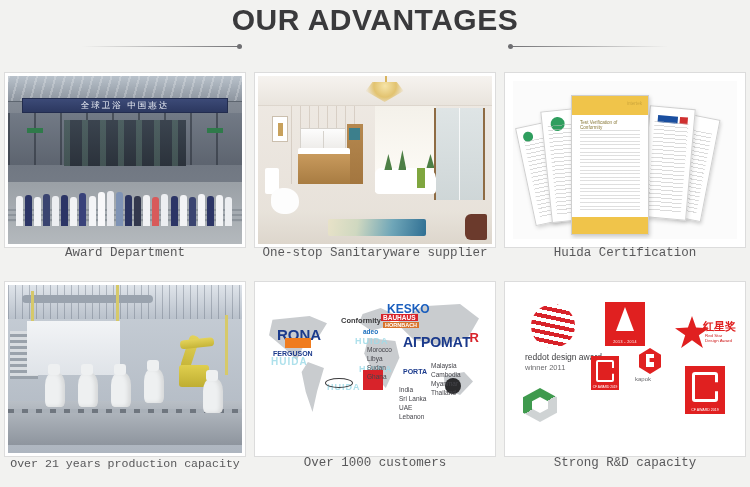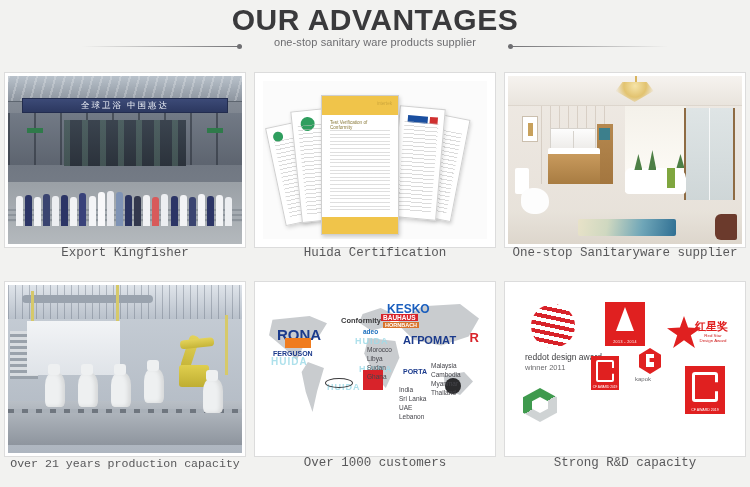--- a/index.html
+++ b/index.html
@@ -71,21 +71,21 @@
   .bldg { position:absolute; inset:0; background:linear-gradient(#8f96a0, #6f7680 45%, #7d8490); }
   .glassroof { position:absolute; top:0; left:0; width:100%; height:26px;
     background:linear-gradient(#b9c2cb,#8c949e);
     border-bottom:1px solid #5d656f; }
   .glassroof:after{ content:""; position:absolute; inset:0;
     background:repeating-linear-gradient(105deg, rgba(255,255,255,.22) 0 2px, rgba(0,0,0,0) 2px 9px); }
   .banner { position:absolute; top:22px; left:14px; width:88%; height:15px;
     background:linear-gradient(#3c4a77,#2c3860); border:1px solid #222c4e;
     display:flex; align-items:center; justify-content:center; }
   .banner span { color:#eef1f8; font-size:8.5px; letter-spacing:2px;
-    font-family:Liberation Serif, serif; }
+    font-family:Liberation Sans, sans-serif; }
   .facade { position:absolute; top:37px; left:0; width:100%; height:52px;
     background:linear-gradient(#727a86,#5d646f); }
   .facade:before{ content:""; position:absolute; inset:0;
     background:repeating-linear-gradient(90deg, rgba(40,46,56,.55) 0 2px, rgba(0,0,0,0) 2px 26px); }
   .doorway { position:absolute; top:44px; left:24%; width:52%; height:46px;
     background:linear-gradient(#3b444f,#2b323b); }
   .doorway:after{ content:""; position:absolute; inset:0;
     background:repeating-linear-gradient(90deg, rgba(120,160,140,.30) 0 6px, rgba(0,0,0,0) 6px 18px); }
   .signgreen { position:absolute; width:16px; height:5px; background:#2f7a4a; top:52px; }
   .ground { position:absolute; bottom:0; left:0; width:100%; height:62px;
@@ -230,21 +230,21 @@
     box-shadow: inset 0 0 0 0 rgba(0,0,0,0); }
   .reddot-txt { position:absolute; left:12px; top:62px; font-size:8.5px; color:#3f3f42;
     font-family:"Liberation Sans",sans-serif; }
   .reddot-sub { position:absolute; left:12px; top:73px; font-size:7.5px; color:#6b6b6e; }
   .adesign { position:absolute; left:92px; top:12px; width:40px; height:44px;
     background:#e02020; }
   .adesign:after{ content:""; position:absolute; top:5px; left:11px; width:18px; height:24px;
     background:#fff; clip-path: polygon(50% 0, 100% 100%, 0 100%); }
   .adesign .cap { position:absolute; bottom:2px; left:0; width:100%; text-align:center;
     font-size:3.6px; color:#fff; letter-spacing:.4px; }
-  .redstar { position:absolute; right:8px; top:26px; width:62px; height:34px;text-align:center; }
+  .redstar { position:absolute; right:0; top:26px; width:62px; height:34px; }
   .redstar .star { position:absolute; left:0; top:0; width:34px; height:32px; background:#e02020;
     clip-path: polygon(50% 0, 62% 36%, 100% 38%, 70% 60%, 82% 100%, 50% 76%, 18% 100%, 30% 60%, 0 38%, 38% 36%); }
   .redstar .cn { position:absolute; left:28px; top:3px; font-size:11px; font-weight:bold;
     color:#e02020; font-family:"DejaVu Sans",sans-serif; }
   .redstar .en { position:absolute; left:30px; top:17px; font-size:4.4px; color:#d02020; }
   .cf1 { position:absolute; left:78px; top:66px; width:28px; height:34px; background:#e02020; }
   .cf1:after{ content:""; position:absolute; inset:4px 5px 8px 5px; border:2px solid #fff;
     border-radius:2px; clip-path: polygon(0 0, 100% 0, 100% 36%, 52% 36%, 52% 62%, 100% 62%, 100% 100%, 0 100%); }
   .cf1 .lbl { position:absolute; bottom:1px; left:0; width:100%; text-align:center; font-size:3.2px; color:#fff; }
   .cf2 { position:absolute; right:12px; top:76px; width:40px; height:48px; background:#e02020; }
@@ -271,21 +271,20 @@
 <div class="header">
   <div class="rule rule-left">
     <div class="bar"></div>
       <div class="dot"></div>
   </div>
   <div class="rule rule-right">
     <div class="bar"></div>
       <div class="dot"></div>
   </div>
   <div class="title">OUR ADVANTAGES</div>
-  <div class="subtitle">one-stop sanitary ware products supplier</div>
 </div>
 
 <div class="grid">
 
   <div class="cell">
     <div class="card">
       <div class="photo">
         <div class="bldg"></div>
         <div class="glassroof"></div>
         <div class="facade"></div>
@@ -318,54 +317,21 @@
           <div class="p" style="left:70%;height:30px;background:#2c3566"><i class="head"></i></div>
           <div class="p" style="left:74%;height:31px;background:#f2f3f5"><i class="head"></i></div>
           <div class="p" style="left:78%;height:29px;background:#3a4470"><i class="head"></i></div>
           <div class="p" style="left:82%;height:32px;background:#f4f5f7"><i class="head"></i></div>
           <div class="p" style="left:86%;height:30px;background:#2c3566"><i class="head"></i></div>
           <div class="p" style="left:90%;height:31px;background:#f2f3f5"><i class="head"></i></div>
           <div class="p" style="left:94%;height:29px;background:#eceef1"><i class="head"></i></div>
         </div>
       </div>
     </div>
-    <div class="caption">Export Kingfisher</div>
-  </div>
-
-  <div class="cell">
-    <div class="card">
-      <div class="inset-pad">
-        <div class="certs">
-          <div class="cert cert-a">
-            <div class="badge-green" style="left:5px;top:5px;width:10px;height:10px"></div>
-            <div class="lines"></div>
-          </div>
-          <div class="cert cert-b">
-            <div class="badge-green"></div>
-            <div class="lines"></div>
-          </div>
-          <div class="cert cert-c">
-            <div class="badge-blue"></div>
-              <div class="badge-red"></div>
-            <div class="lines"></div>
-          </div>
-          <div class="cert cert-d">
-            <div class="lines"></div>
-          </div>
-          <div class="cert cert-main">
-            <div class="topband"></div>
-            <div class="intertek" style="font-size:4.6px;color:#c8a23a;text-align:right;background:transparent">intertek</div>
-            <div class="ttl">Test Verification of Conformity</div>
-            <div class="body"></div>
-            <div class="botband"></div>
-          </div>
-        </div>
-      </div>
-    </div>
-    <div class="caption">Huida Certification</div>
+    <div class="caption">Award Department</div>
   </div>
 
   <div class="cell">
     <div class="card">
       <div class="photo">
         <div class="bath"></div>
         <div class="bath-ceil"></div>
         <div class="chandelier">
           <div class="rod"></div>
             <div class="crystal"></div>
@@ -390,20 +356,53 @@
         </div>
         <div class="rug"></div>
         <div class="chair"></div>
       </div>
     </div>
     <div class="caption">One-stop Sanitaryware supplier</div>
   </div>
 
   <div class="cell">
     <div class="card">
+      <div class="inset-pad">
+        <div class="certs">
+          <div class="cert cert-a">
+            <div class="badge-green" style="left:5px;top:5px;width:10px;height:10px"></div>
+            <div class="lines"></div>
+          </div>
+          <div class="cert cert-b">
+            <div class="badge-green"></div>
+            <div class="lines"></div>
+          </div>
+          <div class="cert cert-c">
+            <div class="badge-blue"></div>
+              <div class="badge-red"></div>
+            <div class="lines"></div>
+          </div>
+          <div class="cert cert-d">
+            <div class="lines"></div>
+          </div>
+          <div class="cert cert-main">
+            <div class="topband"></div>
+            <div class="intertek" style="font-size:4.6px;color:#c8a23a;text-align:right;background:transparent">intertek</div>
+            <div class="ttl">Test Verification of Conformity</div>
+            <div class="body"></div>
+            <div class="botband"></div>
+          </div>
+        </div>
+      </div>
+    </div>
+    <div class="caption">Huida Certification</div>
+  </div>
+
+  <div class="cell">
+    <div class="card">
       <div class="photo">
         <div class="fac"></div>
         <div class="fac-roof"></div>
         <div class="duct"></div>
         <div class="beam-y" style="left:10%;top:6px;width:3px;height:34px"></div>
         <div class="beam-y" style="left:46%;top:0;width:3px;height:40px"></div>
         <div class="beam-y" style="right:6%;top:30px;width:3px;height:60px"></div>
         <div class="racks"></div>
         <div class="wall-white"></div>
         <div class="robot">
@@ -440,21 +439,21 @@
           <div class="wm" style="left:64px;top:92px;font-size:9px">HUIDA</div>
 
           <div class="brand" style="left:14px;top:36px;font-size:15px;color:#1b3a8c">RONA</div>
           <div style="position:absolute;left:22px;top:48px;width:26px;height:10px;background:#f07c1e"></div>
           <div class="brand" style="left:10px;top:60px;font-size:7px;color:#1b3a8c">FERGUSON</div>
           <div class="brand" style="left:78px;top:26px;font-size:7.5px;color:#3a3a3c">Conformity</div>
           <div class="brand" style="left:124px;top:12px;font-size:12px;color:#1b5fbe">KESKO</div>
           <div class="brand" style="left:118px;top:24px;font-size:6.5px;color:#ffffff;background:#d8232a;padding:0 2px">BAUHAUS</div>
           <div class="brand" style="left:120px;top:32px;font-size:5.5px;color:#ffffff;background:#d8732a;padding:0 2px">HORNBACH</div>
           <div class="brand" style="left:100px;top:38px;font-size:6.5px;color:#1b6fbe">adeo</div>
-          <div class="brand" style="left:140px;top:44px;font-size:11px;color:#1b3a8c">АГРОМАТ</div>
+          <div class="brand" style="left:140px;top:44px;font-size:14px;color:#1b3a8c">АГРОМАТ</div>
           <div class="brand" style="left:140px;top:78px;font-size:7px;color:#1b3a8c">PORTA</div>
           <div style="position:absolute;right:8px;top:40px;font-size:13px;font-weight:bold;color:#d8232a">R</div>
           <div style="position:absolute;left:100px;top:80px;width:20px;height:20px;background:#d8232a"></div>
           <div style="position:absolute;left:62px;top:88px;width:28px;height:10px;border:1px solid #3a3a3c;border-radius:50%"></div>
           <div style="position:absolute;right:26px;top:88px;width:16px;height:16px;border-radius:50%;background:#2b2b2d"></div>
 
           <div class="mlabel" style="left:104px;top:56px;font-size:6.5px;color:#44444a">Morocco</div>
           <div class="mlabel" style="left:104px;top:65px;font-size:6.5px;color:#44444a">Libya</div>
           <div class="mlabel" style="left:104px;top:74px;font-size:6.5px;color:#44444a">Sudan</div>
           <div class="mlabel" style="left:104px;top:83px;font-size:6.5px;color:#44444a">Ghana</div>

